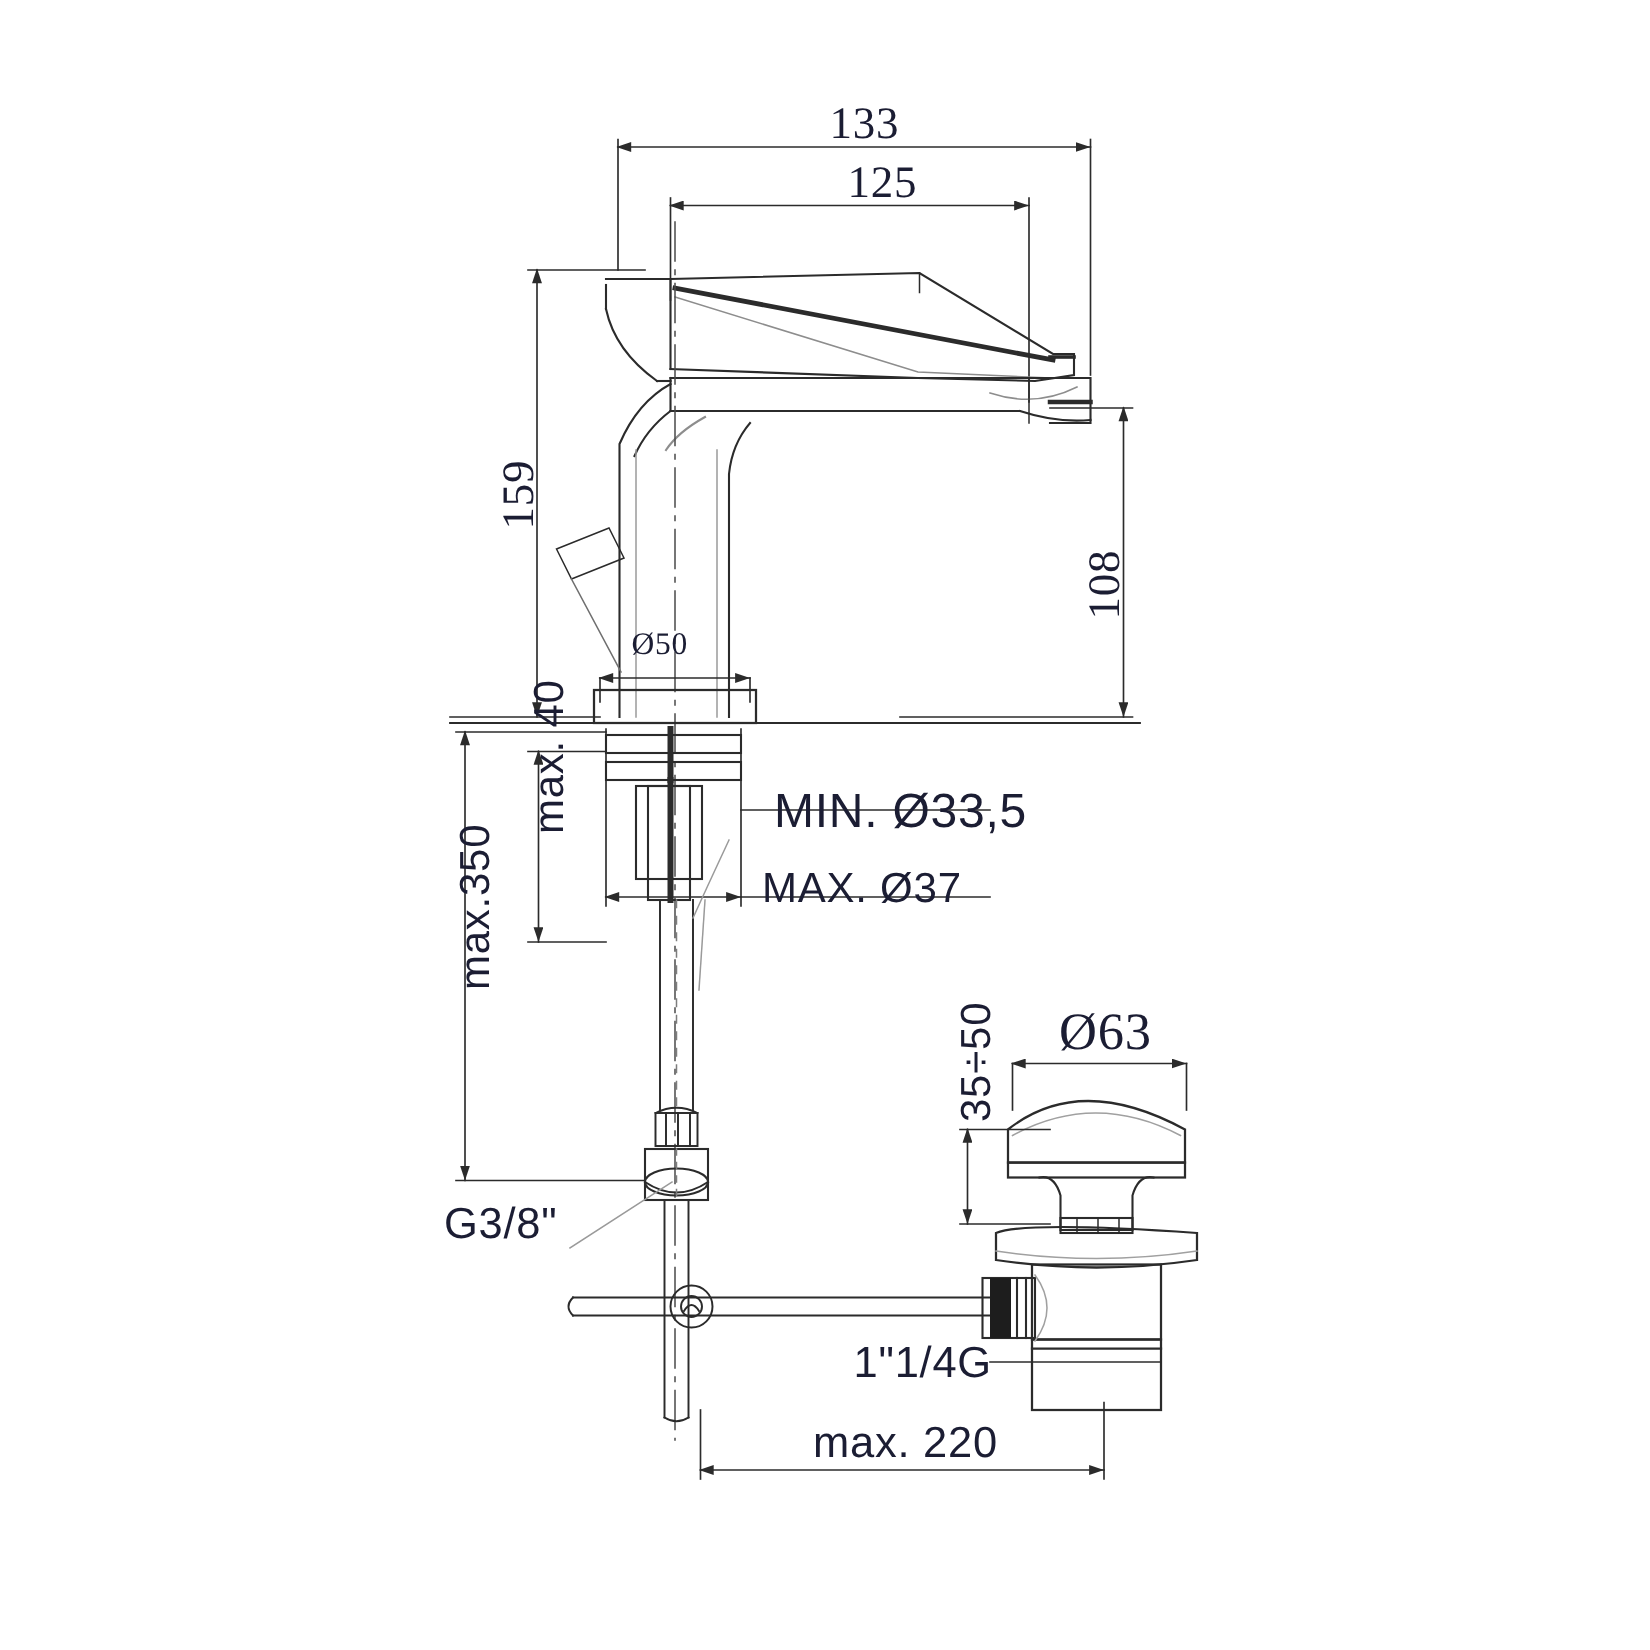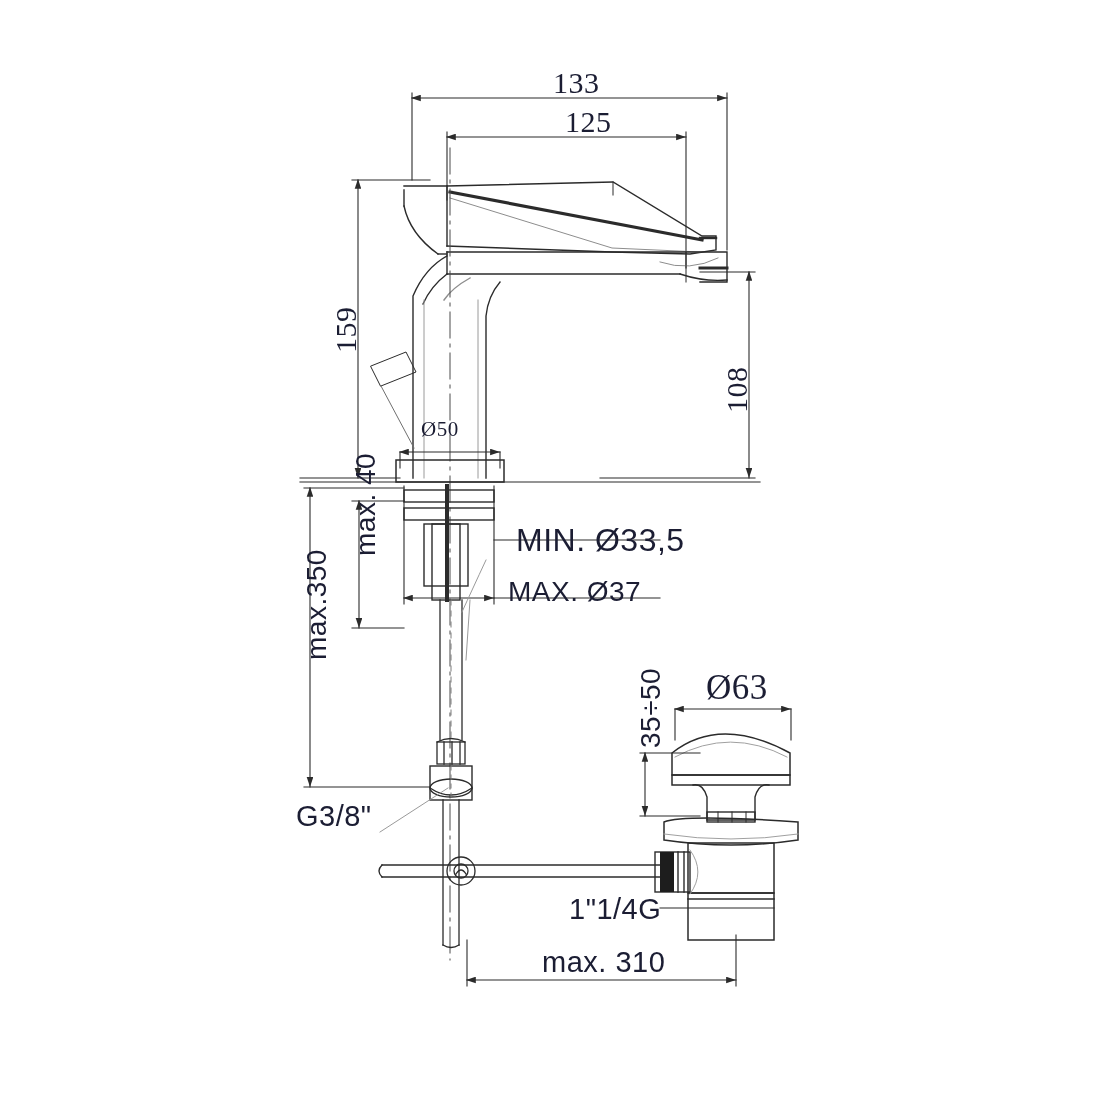--- a/index.html
+++ b/index.html
@@ -275,15 +275,15 @@
   <div class="dimtext sans rot90" style="left:303px;top:660px;font-size:28px;">max.350</div>
 
   <div class="dimtext sans" style="left:296px;top:802px;font-size:29px;">G3/8"</div>
 
   <div class="dimtext" style="left:706px;top:670px;font-size:35px;">Ø63</div>
 
   <div class="dimtext sans rot90" style="left:637px;top:748px;font-size:28px;">35÷50</div>
 
   <div class="dimtext sans" style="left:569px;top:895px;font-size:29px;">1"1/4G</div>
 
-  <div class="dimtext sans" style="left:542px;top:948px;font-size:29px;">max. 310</div>
+  <div class="dimtext sans" style="left:542px;top:948px;font-size:29px;">max. 220</div>
 
 </div>
 
 </body></html>

